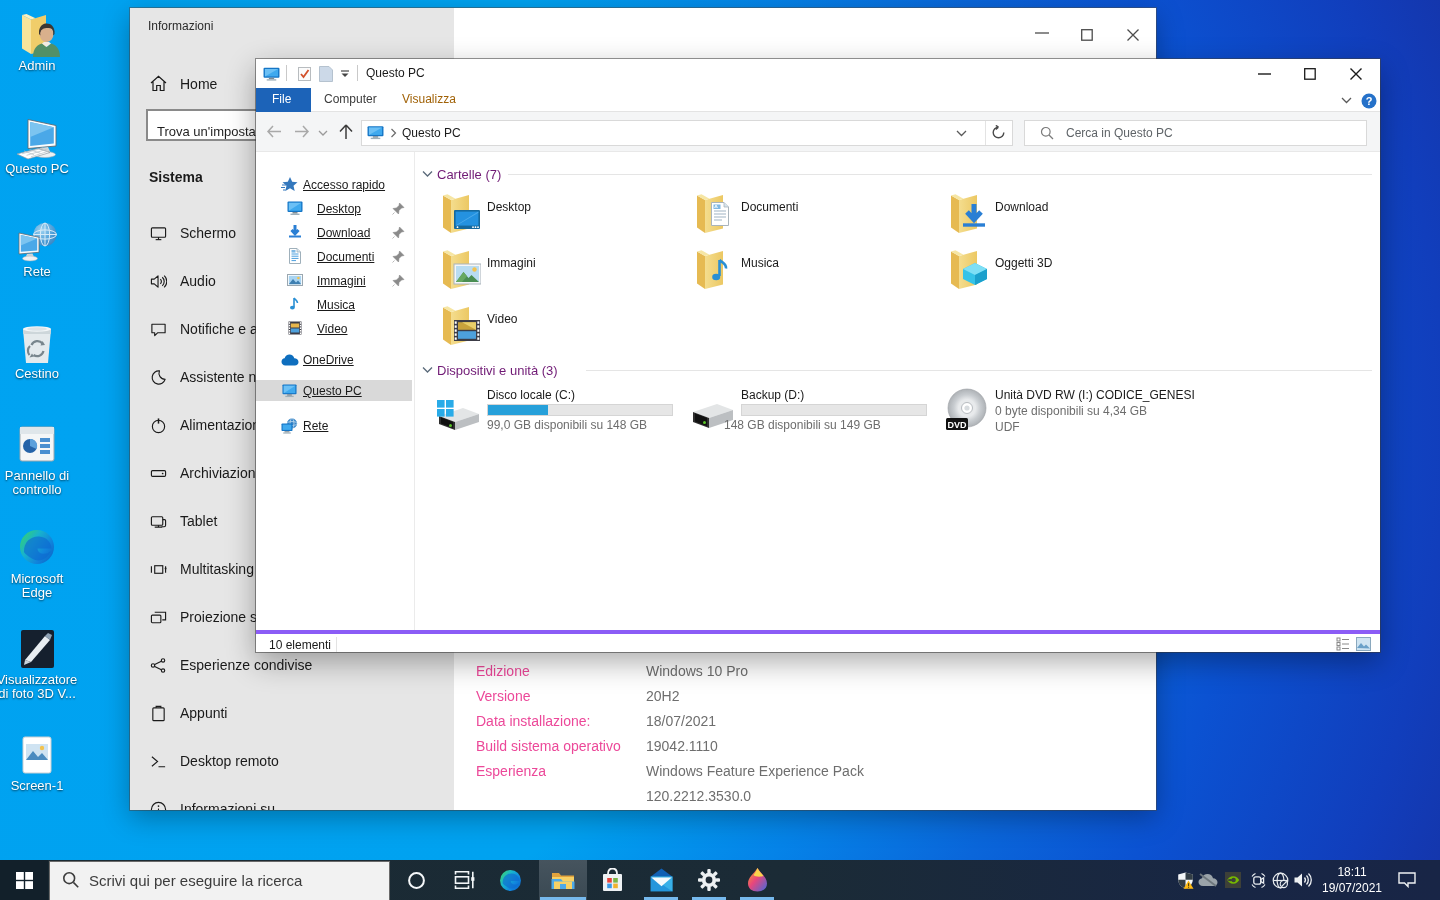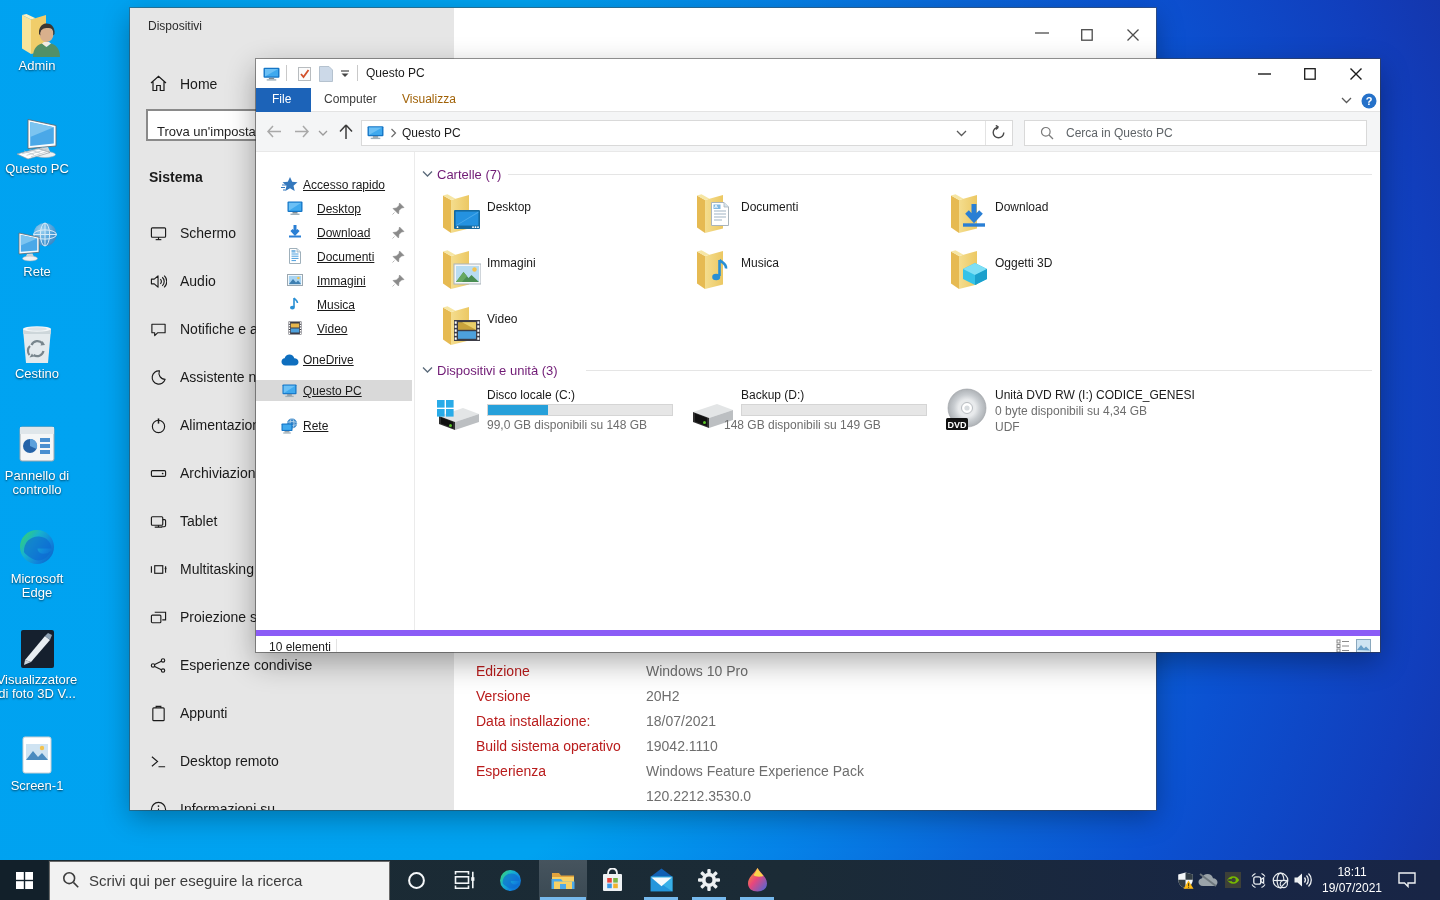--- a/index.html
+++ b/index.html
@@ -14,21 +14,21 @@
 #explorer{position:absolute;left:256px;top:59px;width:1124px;height:593px;background:#fff;overflow:hidden;box-shadow:0 10px 28px rgba(0,0,0,.33),0 0 0 1px rgba(70,70,70,.55);}
 
 #taskbar{position:absolute;left:0;top:860px;width:1440px;height:40px;background:linear-gradient(90deg,#1a2a33 0%,#1b2b36 55%,#182644 85%,#182546 100%);}
 .tbunder{position:absolute;top:37px;height:3px;background:#76b9ed;}
 .txt{position:absolute;white-space:nowrap;}
 
 .sit{position:absolute;left:0;width:324px;height:38px;}
 .sit svg{position:absolute;left:20px;top:11px;width:17px;height:17px;fill:none;stroke:#1a1a1a;stroke-width:1.2;}
 .sit span{position:absolute;left:50px;top:11px;font-size:14px;color:#1a1a1a;white-space:nowrap;}
 .srow{position:absolute;left:0;width:702px;font-size:14px;}
-.srow .sl{position:absolute;left:22px;color:#b91c1c;white-space:nowrap;}
+.srow .sl{position:absolute;left:22px;color:#ec4899;white-space:nowrap;}
 .srow .sv{position:absolute;left:192px;top:-4.5px;color:#6e6e6e;white-space:nowrap;line-height:25px;}
 
 .etxt{position:absolute;font-size:12px;color:#1a1a1a;white-space:nowrap;}
 .gray{color:#6d6d6d;}
 .ghead{position:absolute;font-size:13px;color:#701a75;white-space:nowrap;}
 .gline{position:absolute;height:1px;background:#e5e5e5;}
 .navitem{position:absolute;font-size:12px;color:#1a1a1a;white-space:nowrap;text-decoration:underline;}
 </style></head>
 <body>
 <div id="wall"></div>
@@ -124,21 +124,21 @@
  <span class="ig"><svg width="44" height="42" viewBox="0 0 44 42">
   <rect x="8" y="3" width="28" height="36" rx="2" fill="#fff" stroke="#c8cfd4" stroke-width="1"></rect>
   <rect x="11" y="10" width="22" height="16" fill="#cfe3f2"></rect>
   <path d="M11 26 L18 17 L23 23 L27 19 L33 26 Z" fill="#4b8bbf"></path>
   <circle cx="27" cy="14" r="2.2" fill="#f2c24e"></circle>
  </svg></span>Screen-1</div>
 </div>
 
 <div id="settings">
  <div id="setnav"></div>
- <div class="txt" style="left:18px;top:11px;font-size:12px;color:#2b2b2b">Dispositivi</div>
+ <div class="txt" style="left:18px;top:11px;font-size:12px;color:#2b2b2b">Informazioni</div>
 
  <svg class="abs" style="left:905px;top:19px" width="15" height="12">
       <line x1="0" y1="6" x2="14" y2="6" stroke="#4c4c4c" stroke-width="1.3"></line>
     </svg>
  <svg class="abs" style="left:951px;top:21px" width="12" height="12">
       <rect x="0.7" y="0.7" width="10.5" height="10.5" fill="none" stroke="#4c4c4c" stroke-width="1.3"></rect>
     </svg>
  <svg class="abs" style="left:997px;top:21px" width="12" height="12">
       <path d="M0.5 0.5 L11.5 11.5 M11.5 0.5 L0.5 11.5" stroke="#4c4c4c" stroke-width="1.3"></path>
     </svg>
@@ -613,21 +613,21 @@
     <circle cx="22" cy="20" r="2.6" fill="#d8dcdf"></circle>
     <rect x="1" y="30" width="22" height="12" rx="1.5" fill="#111"></rect>
     <text x="12" y="39.5" font-size="9" font-weight="bold" fill="#fff" text-anchor="middle" font-family="Liberation Sans">DVD</text>
    </svg>
    <div class="etxt" style="left:739px;top:236px">Unità DVD RW (I:) CODICE_GENESI</div>
    <div class="etxt gray" style="left:739px;top:252px">0 byte disponibili su 4,34 GB</div>
    <div class="etxt gray" style="left:739px;top:268px">UDF</div>
   </div>
  </div>
 
- <div class="abs" style="left:0;top:571px;width:1124px;height:22px;background:#fff;border-top:6px solid #8b5cf6;box-sizing:border-box">
+ <div class="abs" style="left:0;top:571px;width:1124px;height:22px;background:#fff;border-top:4px solid #8b5cf6;box-sizing:border-box">
   <div class="etxt" style="left:13px;top:4px">10 elementi</div>
   <div class="abs" style="left:80px;top:3px;width:1px;height:15px;background:#e3e3e3"></div>
   <svg class="abs" style="left:1080px;top:3px" width="14" height="14" viewBox="0 0 14 14" fill="none" stroke="#8a8a8a">
    <rect x="1" y="1" width="3" height="3"></rect>
         <rect x="1" y="5.5" width="3" height="3"></rect>
         <rect x="1" y="10" width="3" height="3"></rect>
    <path d="M6 2.5 L13 2.5 M6 7 L13 7 M6 11.5 L13 11.5"></path>
   </svg>
   <svg class="abs" style="left:1100px;top:3px" width="15" height="14" viewBox="0 0 15 14">
    <rect x="0.5" y="0.5" width="14" height="13" fill="#cfe4f2" stroke="#8aa8be"></rect>

